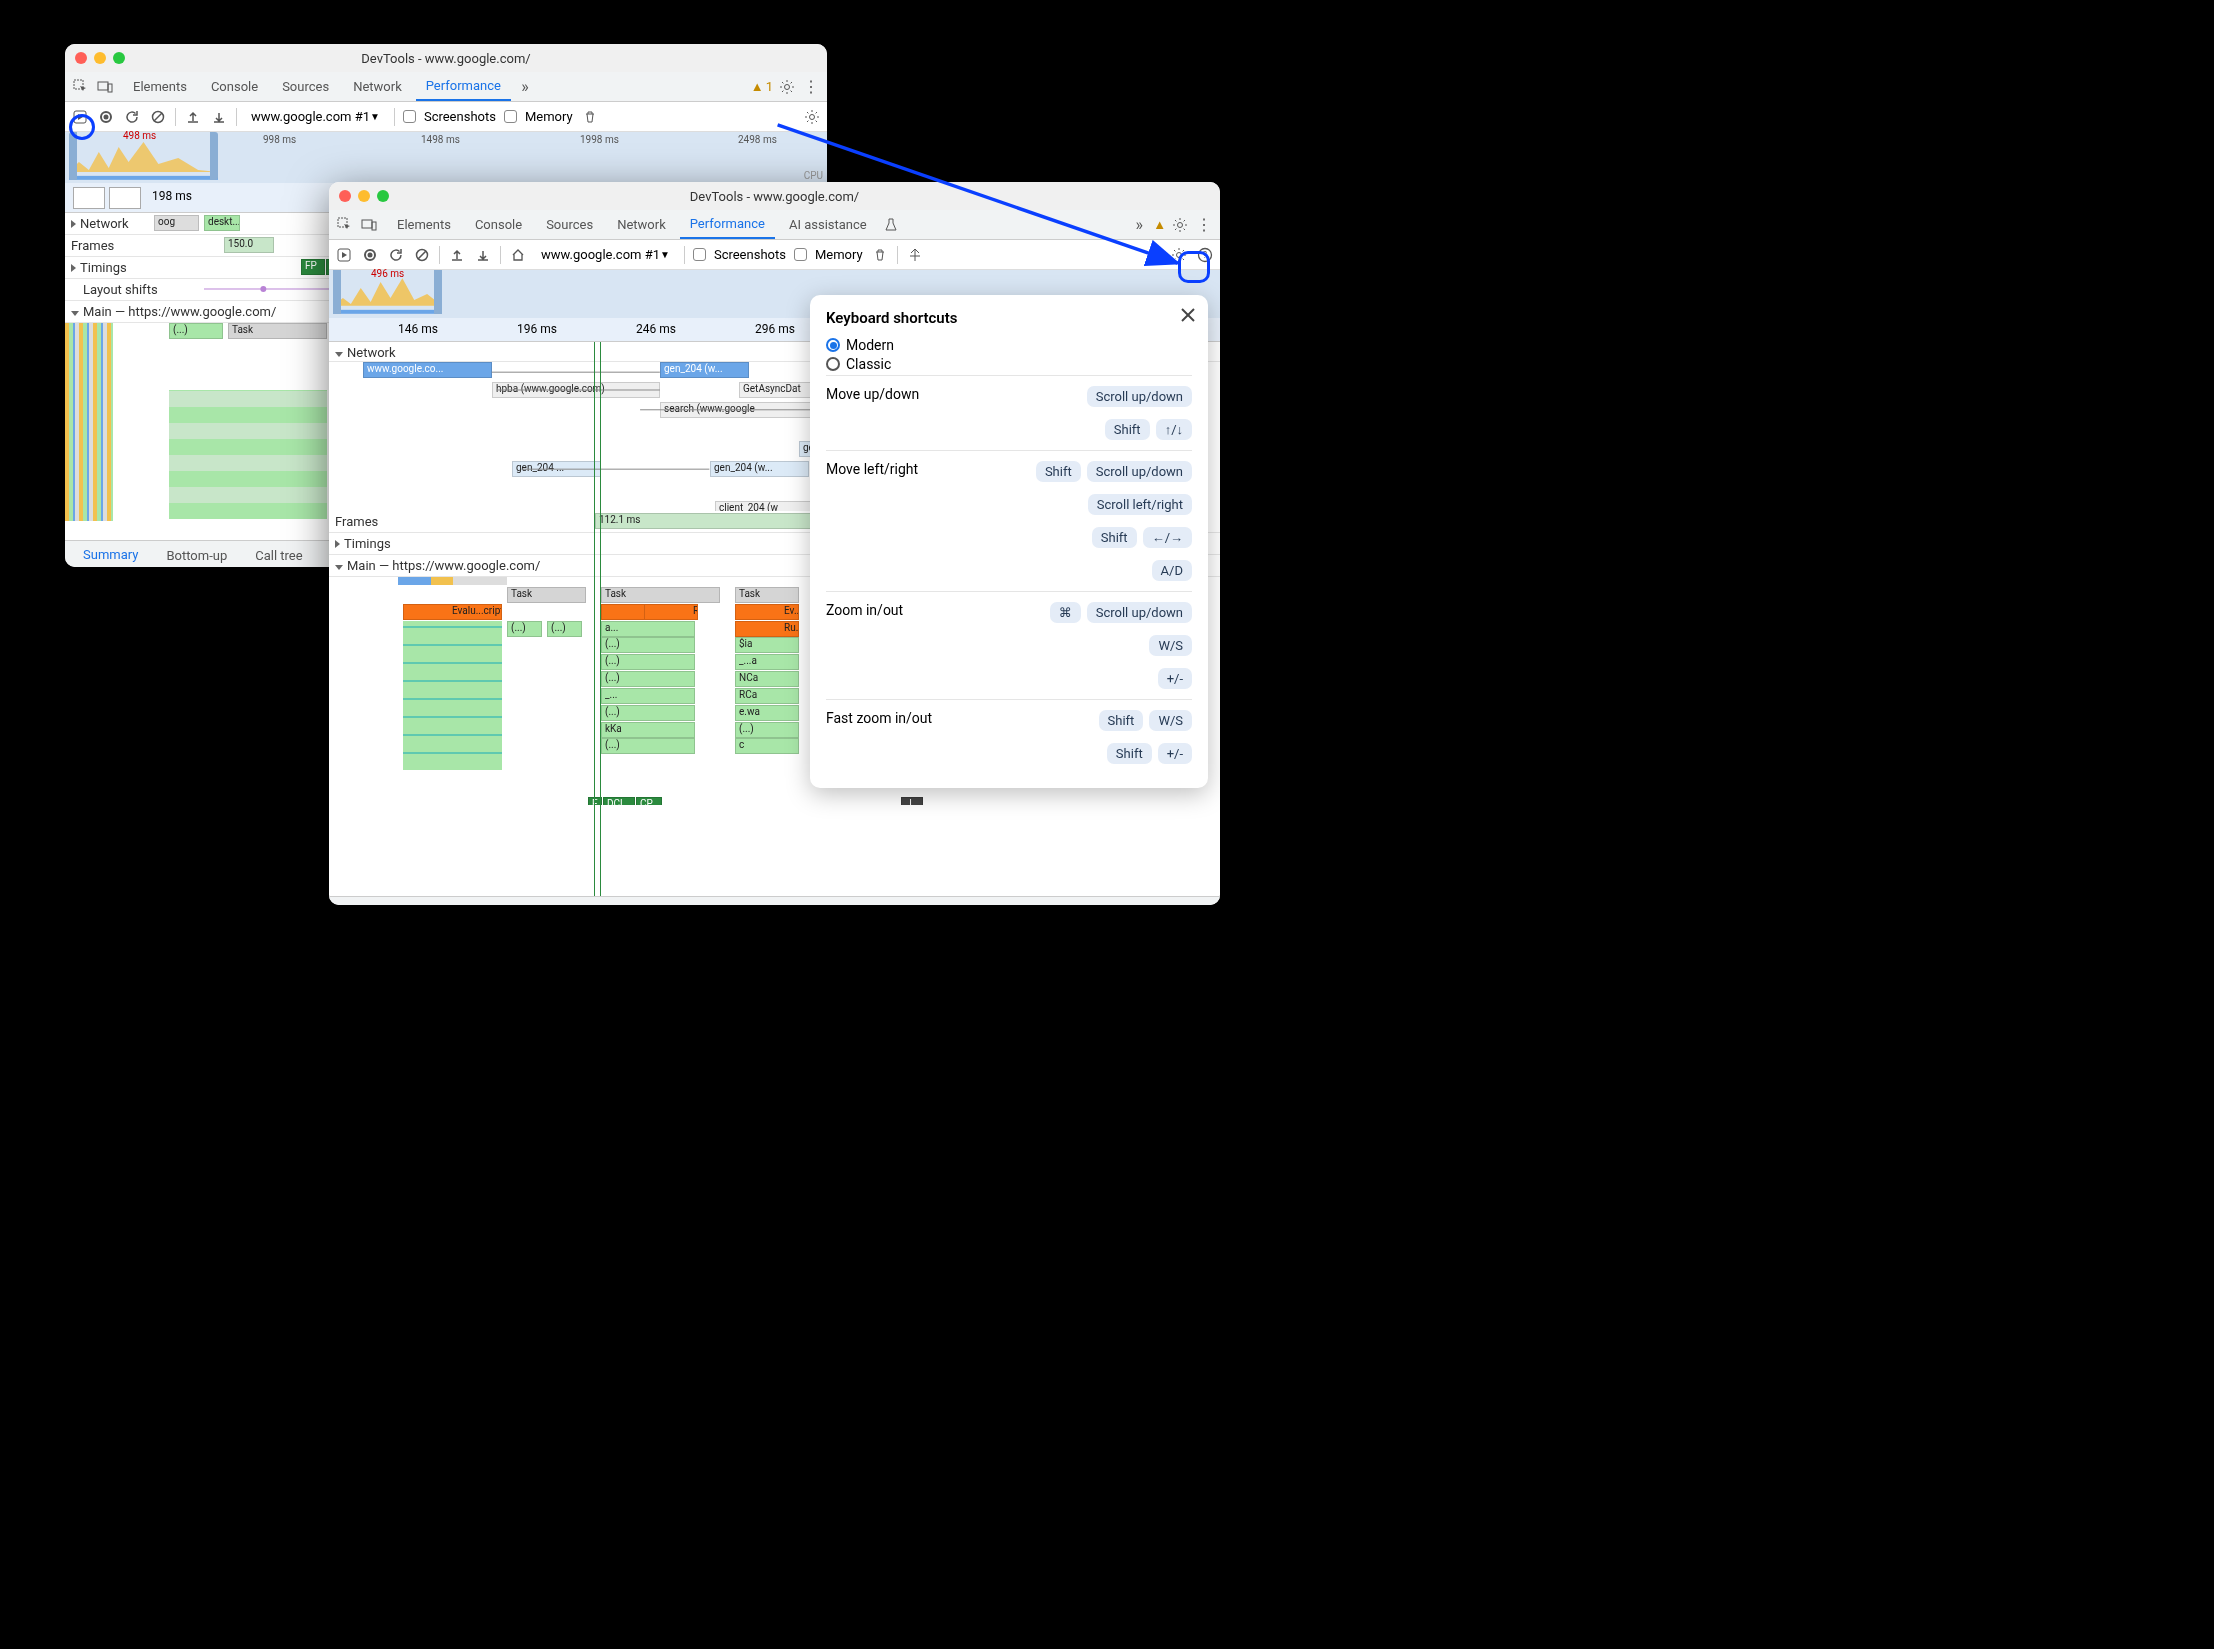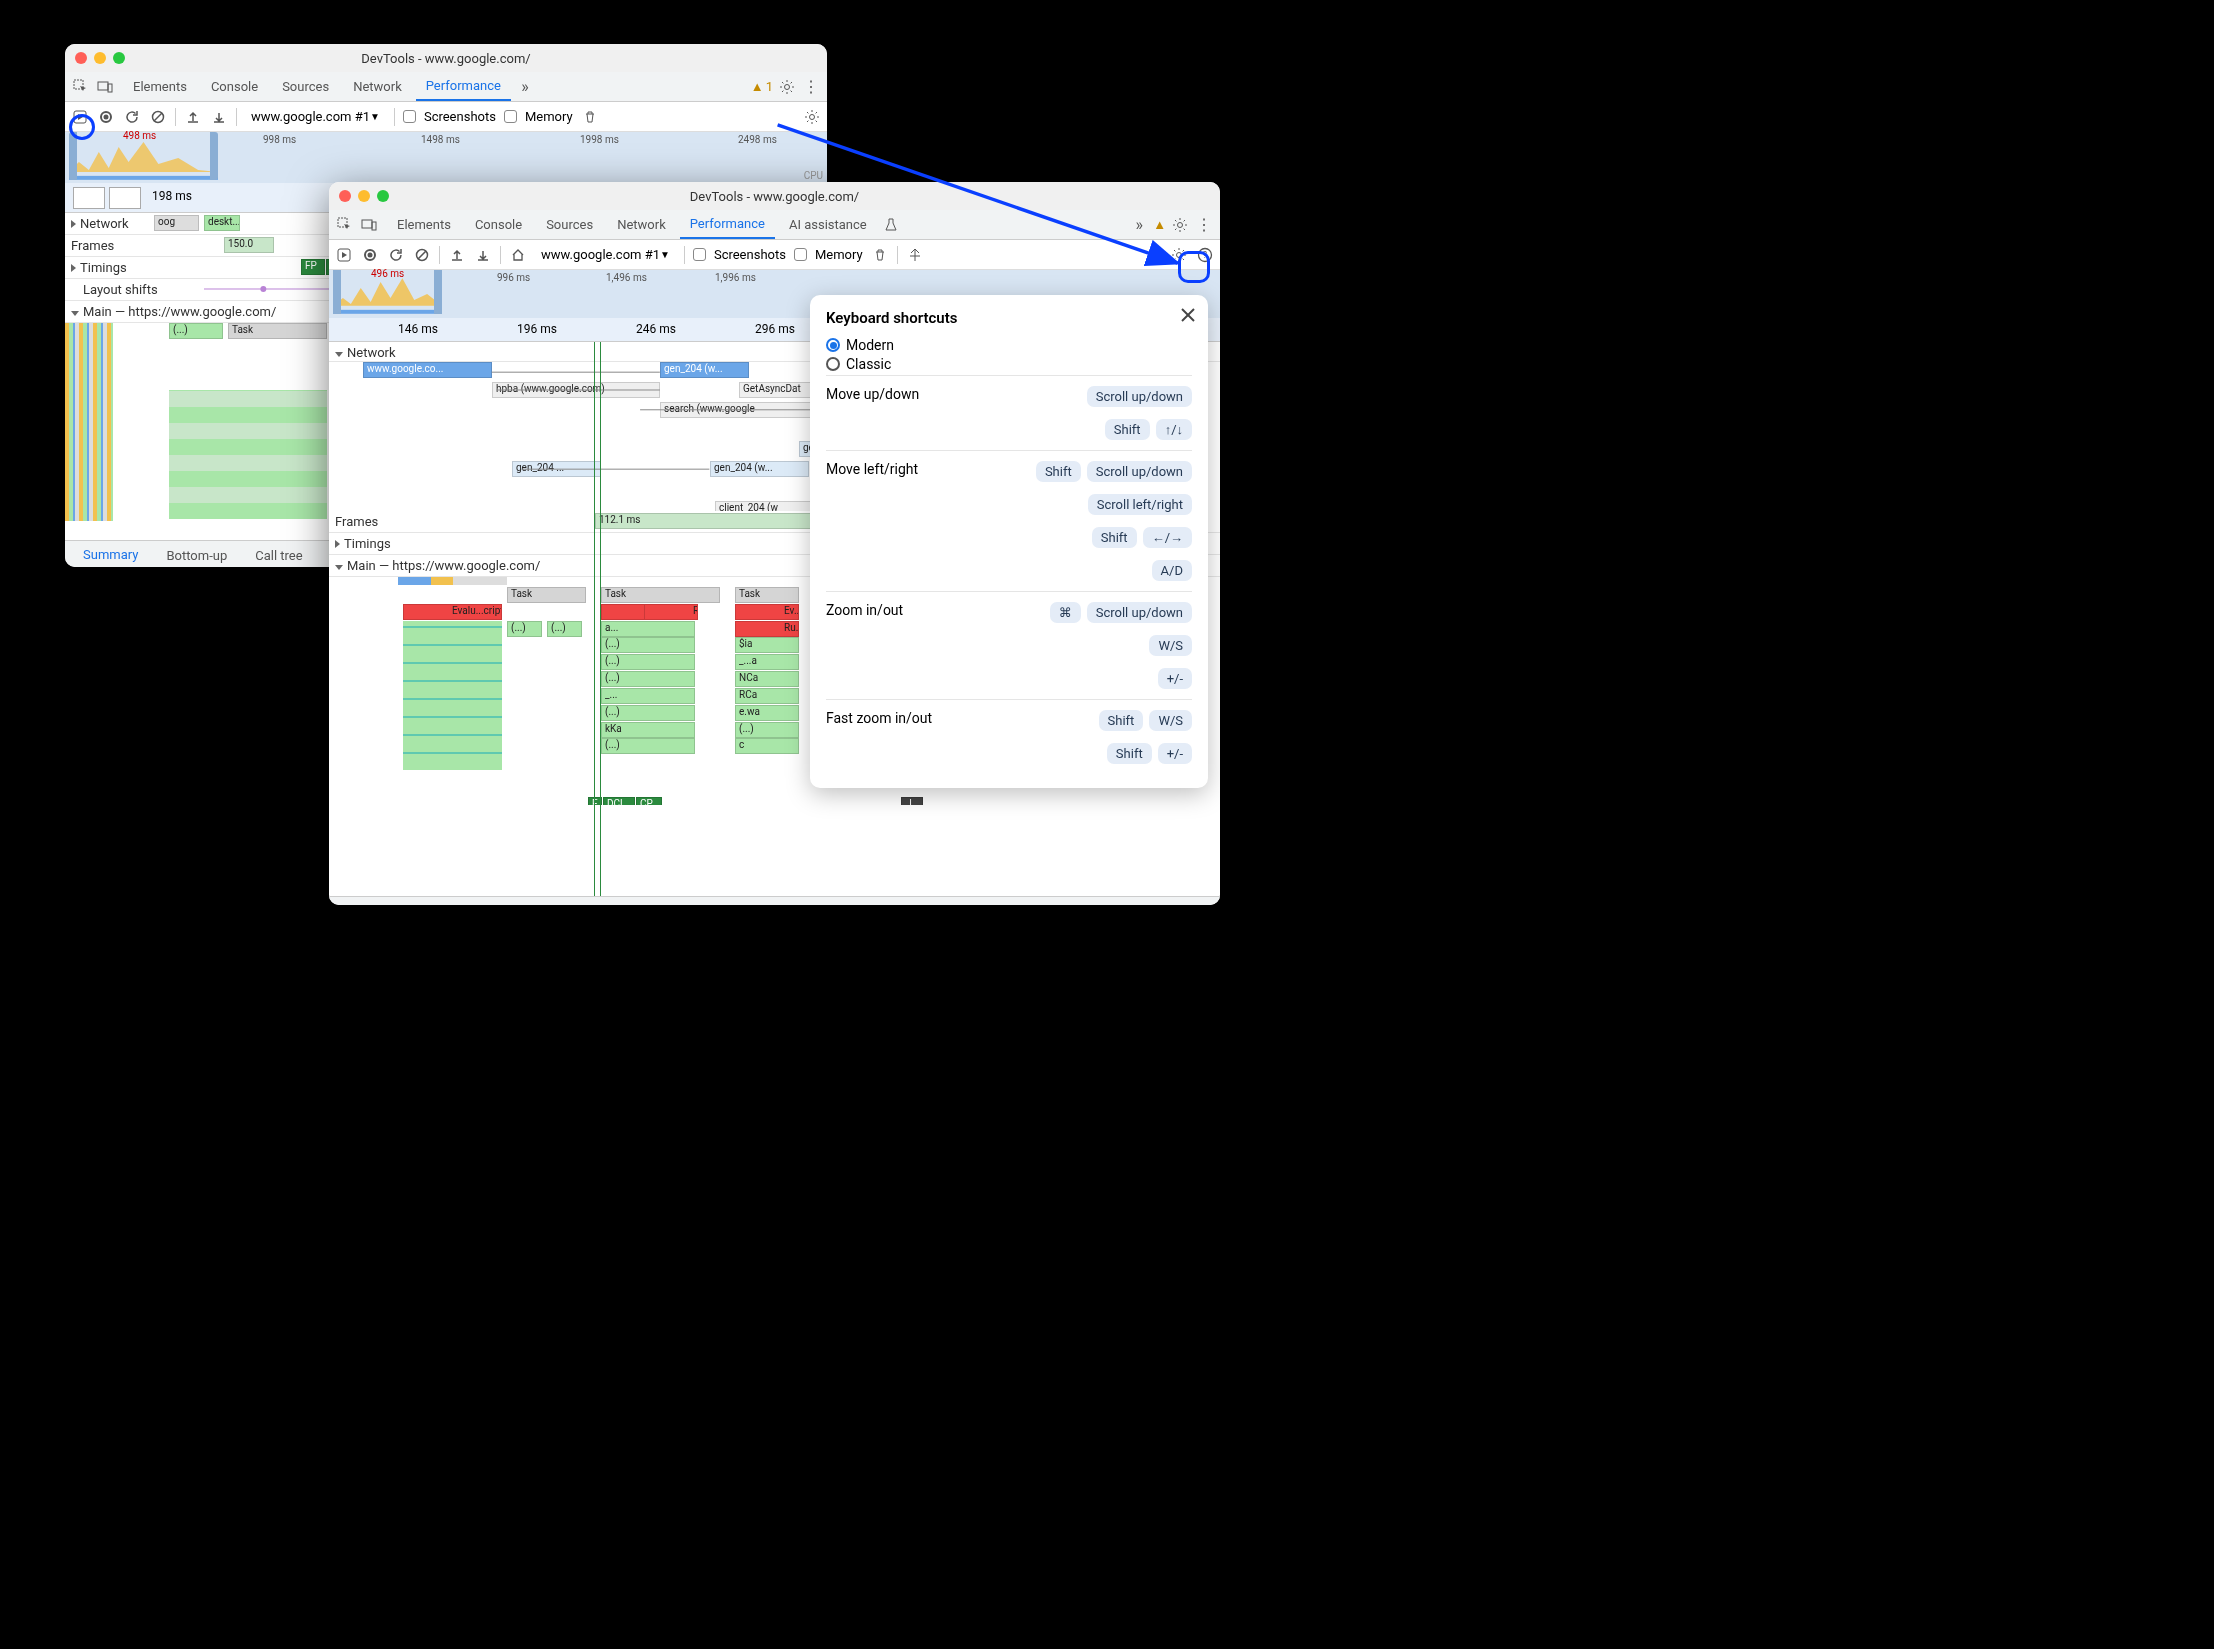--- a/index.html
+++ b/index.html
@@ -49,21 +49,21 @@
 .sc-row:first-of-type { border-top:1px solid #e5e5e5; margin-top:10px; }
 .keys { display:flex; flex-wrap:wrap; gap:6px; justify-content:flex-end; max-width:218px; }
 .key { background:#e4ecf7; color:#273b55; padding:3px 9px; border-radius:7px; font-size:13px; white-space:nowrap; }
 
 .ring { border:3px solid #0a3fff; border-radius:50%; position:absolute; pointer-events:none; }
 .ring-rect { border:3px solid #0a3fff; border-radius:10px; position:absolute; pointer-events:none; }
 .arrow { position:absolute; pointer-events:none; }
 
 .flame { position:relative; overflow:hidden; }
 .fbar { position:absolute; height:16px; font-size:10px; padding:0 3px; overflow:hidden; white-space:nowrap; color:#222; border:0.5px solid rgba(0,0,0,0.15); }
-.fbar.gray { background:#d5d5d5; } .fbar.yellow { background:#ef4444;padding-left:48px; } .fbar.green { background:#a8e6a8; }
+.fbar.gray { background:#d5d5d5; } .fbar.yellow { background:#f97316;padding-left:48px; } .fbar.green { background:#a8e6a8; }
 .fbar.blue { background:#6ba6e8; color:#fff; } .fbar.dgreen { background:#2b8a3e; color:#fff; }
 
 .thumb { display:inline-block; width:32px; height:22px; background:#fff; border:1px solid #aaa; }
 svg { display:block; }
 </style>
 </head>
 <body>
 
 <div class="window" style="left:65px; top:44px; width:762px; height:523px;">
   <div class="titlebar">
@@ -357,25 +357,20 @@
       </span>
     <span class="icn">
         <svg width="16" height="16" viewBox="0 0 16 16">
           <circle cx="8" cy="8" r="6.5" fill="none" stroke="#555" stroke-width="1.3"></circle>
           <text x="8" y="11" text-anchor="middle" font-size="9" fill="#555">?</text>
         </svg>
       </span>
   </div>
 
   <div class="overview" style="height:48px;">
-    <div class="ruler">
-      <span style="left:168px">996 ms</span>
-      <span style="left:277px">1,496 ms</span>
-      <span style="left:386px">1,996 ms</span>
-    </div>
     <div style="position:absolute; left:4px; top:0; width:109px; height:44px;">
       <svg width="109" height="44" viewBox="0 0 110 44">
           <path d="M0 36 L10 28 L18 34 L28 18 L38 32 L48 12 L58 28 L70 8 L82 30 L95 24 L110 36 Z" fill="#f2c14e" opacity="0.85"></path>
           <rect x="0" y="40" width="110" height="4" fill="#6ba6e8"></rect>
         </svg>
       <span style="position:absolute; left:38px; top:-2px; font-size:10px; color:#c00;">496 ms</span>
       <div style="position:absolute; left:0; top:0; width:8px; height:44px; background:#8aaed4;"></div>
       <div style="position:absolute; right:0; top:0; width:8px; height:44px; background:#8aaed4;"></div>
     </div>
   </div>

